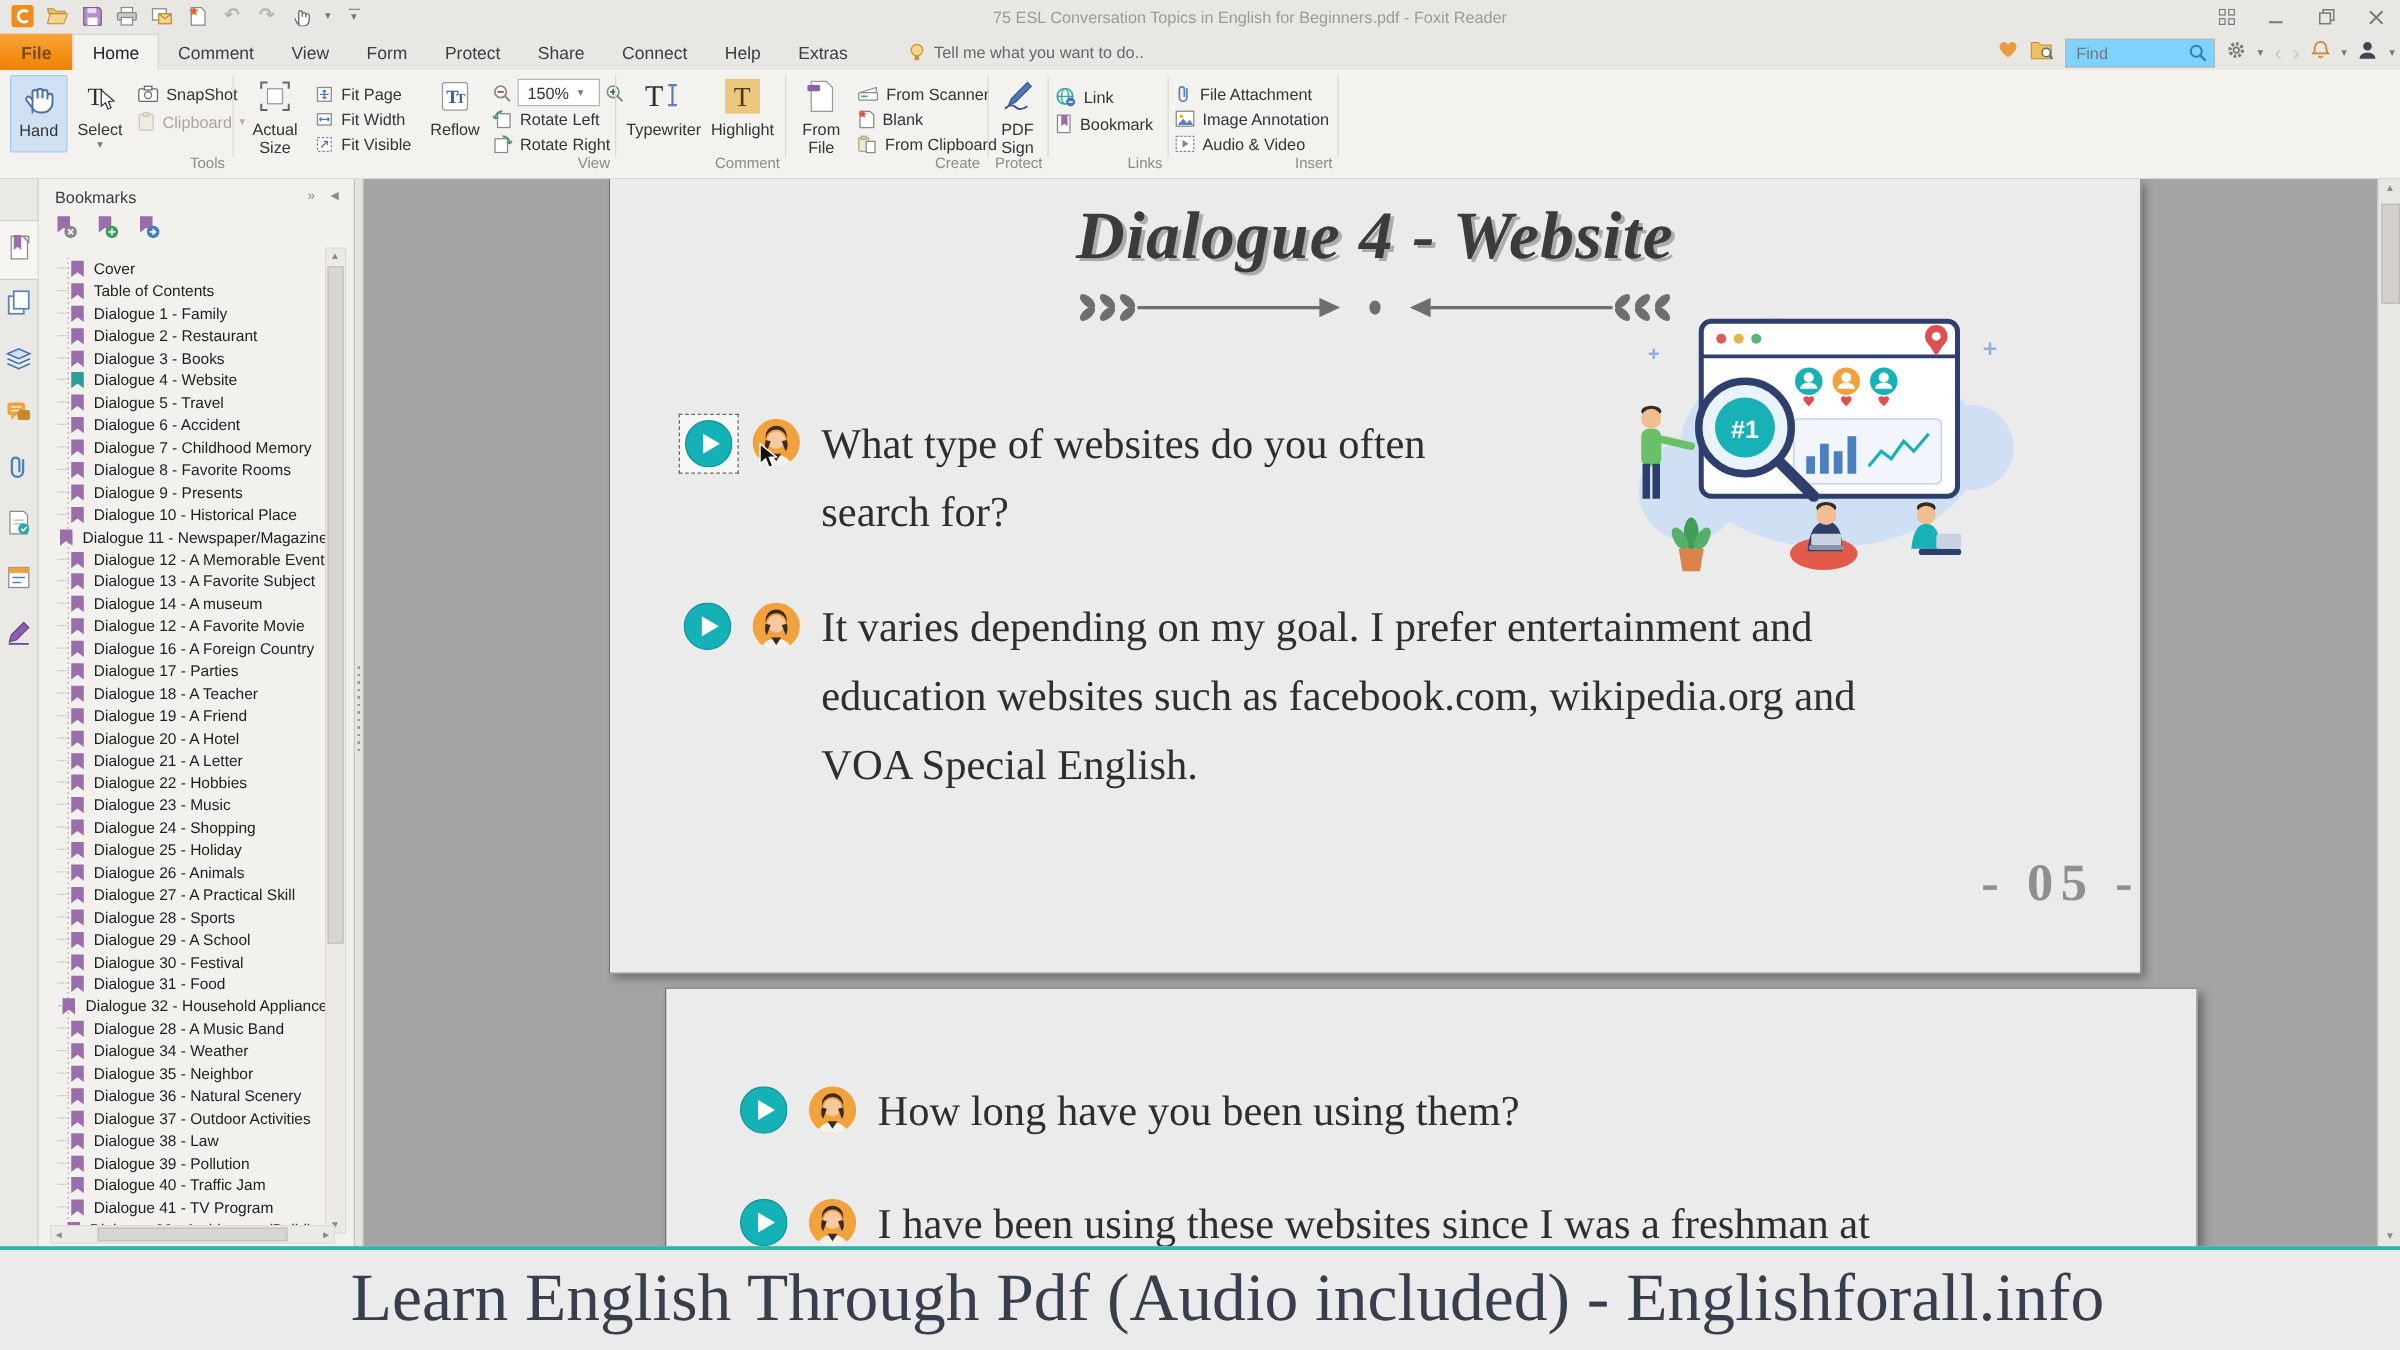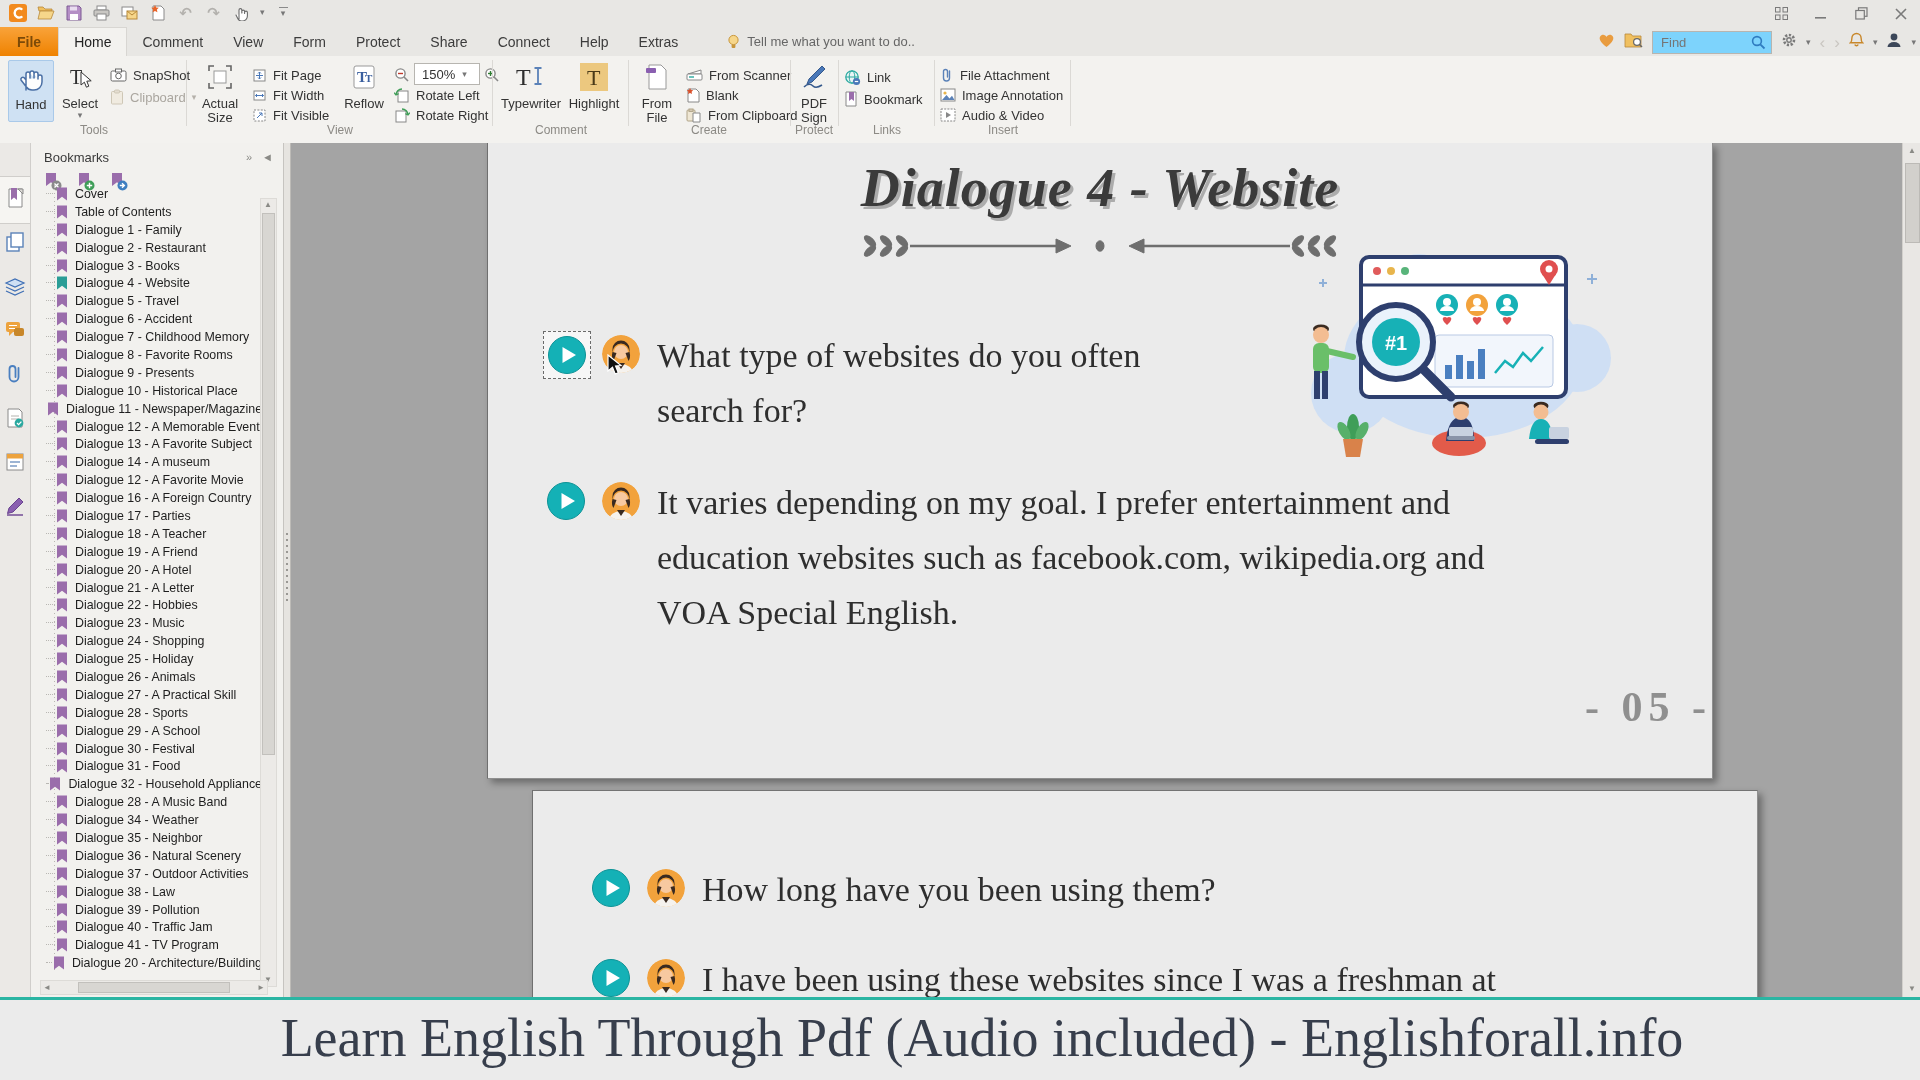--- a/index.html
+++ b/index.html
@@ -26,42 +26,42 @@
   .tab-right{position:absolute;right:4px;top:3px;height:24px;display:flex;align-items:center;gap:9px;}
   .findbox{width:118px;height:21px;background:#7dd3fc;border:1px solid #b7b5b0;display:flex;align-items:center;}
   .findbox input{border:none;outline:none;width:88px;margin-left:6px;font-size:13px;color:#555;background:transparent;
     font-family:"Liberation Sans",sans-serif;}
   .chev{font-size:17px;color:#c9c6c1;line-height:1;}
   .caret{font-size:9px;color:#777;line-height:1;}
 
   
   .ribbon{position:absolute;left:0;top:56px;width:1920px;height:87px;background:#f3f2ef;border-bottom:1px solid #cfcdc9;}
   .rgroup{position:absolute;top:4px;height:78px;}
-  .glabel{position:absolute;bottom:1px;left:0;right:0;text-align:center;font-size:12px;color:#8c8a85;}
+  .glabel{position:absolute;bottom:1px;left:0;right:0;text-align:right;font-size:12px;color:#8c8a85;}
   .gdiv{position:absolute;top:4px;height:66px;width:1px;background:#dbd9d5;}
   .rbig{position:absolute;top:0;display:flex;flex-direction:column;align-items:center;font-size:13px;color:#333;text-align:center;line-height:14px;}
   .rbig .bicon{height:34px;display:flex;align-items:center;justify-content:center;margin-bottom:3px;}
   .rbig.sel{background:#cfe1f3;border:1px solid #a9c9e9;border-radius:2px;}
   .rsm{position:absolute;display:flex;align-items:center;gap:6px;height:18px;font-size:13px;color:#333;white-space:nowrap;}
   .rsm.dis{color:#aaa69f;}
   .zoomcombo{display:flex;align-items:center;width:64px;height:20px;background:#fff;border:1px solid #b7b5b0;font-size:13px;color:#333;}
   .zoomcombo span{flex:1;text-align:left;padding-left:7px;}
   .zoomcombo .caret{margin-right:4px;}
 
   
   .main{position:absolute;left:0;top:143px;width:1920px;height:854px;overflow:hidden;background:#a4a4a4;}
   .iconstrip{position:absolute;left:0;top:0;width:30px;height:854px;background:#ebe9e6;border-right:1px solid #d0cecb;}
   .strip-ic{position:absolute;left:4px;width:22px;height:22px;}
   .strip-active-bg{position:absolute;left:0;top:33px;width:30px;height:46px;background:#f6f5f2;border-top:1px solid #d0cecb;border-bottom:1px solid #d0cecb;}
 
   .bmpanel{position:absolute;left:31px;top:0;width:252px;height:854px;background:#f2f1ee;border-right:1px solid #c6c4c0;}
   .bm-header{position:absolute;left:13px;top:7px;font-size:13px;color:#3a3a3a;}
   .bm-header-icons{position:absolute;right:10px;top:8px;display:flex;gap:10px;color:#8a8a86;font-size:11px;}
   .bm-toolbar{position:absolute;left:12px;top:29px;display:flex;gap:13px;}
-  .bm-list{position:absolute;left:9px;top:42px;width:222px;height:787px;overflow:hidden;
+  .bm-list{position:absolute;left:9px;top:63px;width:222px;height:787px;overflow:hidden;
     background:repeating-linear-gradient(to bottom,#b9b7b3 0 1px,transparent 1px 4px) no-repeat 14px 0/1px 100%;}
   .bm-row{display:flex;align-items:center;height:17.9px;white-space:nowrap;}
   .bm-row .stub{width:9px;height:1px;margin-left:6px;border-top:1px dotted #b9b7b3;}
   .bm-row svg{flex:0 0 auto;margin:0 7px 0 1px;}
   .bm-row .flagfill{fill:#9a6dab;}
   .bm-row.active .flagfill{fill:#2a9d96;}
   .bm-label{font-size:12.4px;color:#1e1e1e;}
   .bm-vscroll{position:absolute;right:6px;top:55px;width:15px;height:787px;background:#eceae7;border:1px solid #dddbd7;}
   .bm-vthumb{position:absolute;left:1px;top:14px;width:11px;height:540px;background:#d8d6d2;border:1px solid #c2c0bc;}
   .bm-hscroll{position:absolute;left:9px;bottom:2px;width:222px;height:13px;background:#eceae7;border:1px solid #dddbd7;display:flex;align-items:center;justify-content:space-between;padding:0 2px;}
@@ -183,20 +183,21 @@
         <svg width="16" height="17" viewBox="0 0 16 17">
             <path d="M5 15 V6 a1.4 1.4 0 0 1 2.8 0 V9 m0 -1.5 a1.4 1.4 0 0 1 2.8 0 V9.5 m0 -1 a1.4 1.4 0 0 1 2.8 0 V12 a5 5 0 0 1 -5 5 h-1 a4 4 0 0 1 -3.4 -2 L2 11" fill="#fff" stroke="#6a6a6a" stroke-width="1.1" stroke-linecap="round" stroke-linejoin="round"></path>
           </svg>
       </span>
       <span class="caret">▾</span>
       <span class="qi" style="flex-direction:column;gap:1px">
         <span style="width:9px;border-top:1px solid #8a8a8a"></span>
         <span class="caret">▾</span>
       </span>
     </div>
+    <div class="win-title">75 ESL Conversation Topics in English for Beginners.pdf - Foxit Reader</div>
     <div class="winctl">
       <span class="wc">
         <svg width="13" height="13" viewBox="0 0 13 13">
             <g fill="none" stroke="#7a7a7a">
               <rect x="0.5" y="0.5" width="4.5" height="4.5"></rect>
               <rect x="8" y="0.5" width="4.5" height="4.5"></rect>
               <rect x="0.5" y="8" width="4.5" height="4.5"></rect>
               <rect x="8" y="8" width="4.5" height="4.5"></rect>
             </g>
           </svg>

